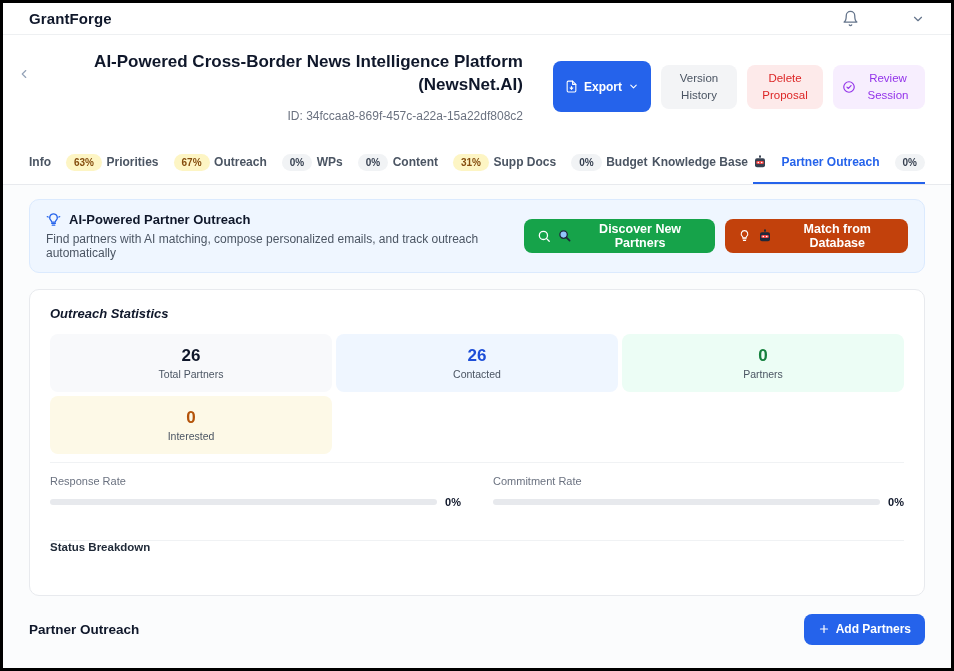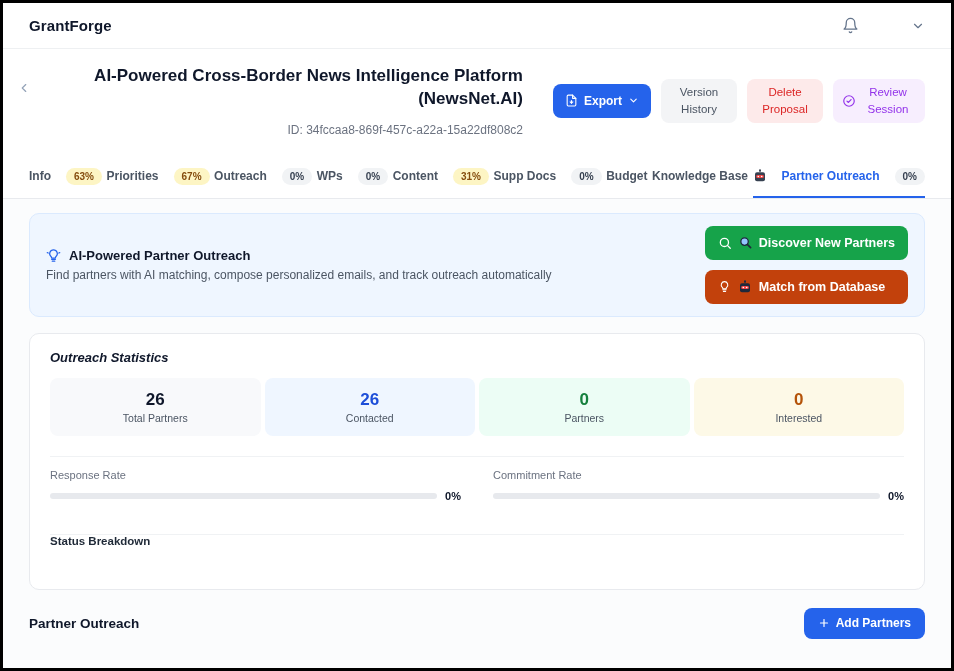--- a/index.html
+++ b/index.html
@@ -1,33 +1,33 @@
 <!DOCTYPE html>
 <html><head>
 <meta charset="utf-8">
 <style>
   * { margin:0; padding:0; box-sizing:border-box; }
   html,body { background:#fff; font-family:"Liberation Sans", sans-serif; }
   #frame { width:954px; height:671px; border:3px solid #000; background:#fff; overflow:hidden; position:relative; }
 
   
-  .topbar { height:46px; background:#fff; border-bottom:1px solid #eef0f2; display:flex; align-items:center; padding:0 26px; }
+  .topbar { height:32px; background:#fff; border-bottom:1px solid #eef0f2; display:flex; align-items:center; padding:0 26px; }
   .brand { font-size:15px; font-weight:700; color:#0f172a; letter-spacing:.1px; }
   .topbar-right { margin-left:auto; display:flex; align-items:center; gap:52px; }
   .icon-btn { display:flex; align-items:center; justify-content:center; cursor:pointer; color:#64748b; }
 
   
   .header { background:#fff; display:flex; align-items:center; padding:16px 26px 12px 14px; }
   .back { color:#94a3b8; font-size:19px; width:26px; text-align:center; cursor:pointer; align-self:flex-start; margin-top:14px; }
   .title-block { max-width:480px;text-align:right; }
   .title { font-size:17px; font-weight:700; color:#0f172a; line-height:1.35; }
   .proposal-id { font-size:12px; color:#6b7280; margin-top:12px; }
   .header-actions { margin-left:auto; display:flex; align-items:center; gap:10px; }
   .btn { border:none; cursor:pointer; border-radius:8px; font-family:inherit; }
-  .btn-export { background:#2563eb; color:#fff; height:34px; padding:0 12px; font-size:12px; font-weight:600; display:flex; align-items:center; gap:6px; }
+  .btn-export { background:#2563eb; color:#fff; height:51px; padding:0 12px; font-size:12px; font-weight:600; display:flex; align-items:center; gap:6px; }
   .btn-two-line { height:44px; width:76px; font-size:11.5px; font-weight:500; line-height:1.45; text-align:center; }
   .btn-version { background:#f3f4f6; color:#4b5563; }
   .btn-review { background:#f7eefe; color:#9333ea; width:92px; display:flex; align-items:center; gap:6px; padding:0 9px; text-align:center; }
   .btn-review .lbl { width:52px; line-height:1.45; }
   .btn-delete { background:#fdeaea; color:#dc2626; }
 
   
   .tabbar { background:#fff; border-bottom:1px solid #e8eaee; display:flex; align-items:stretch; justify-content:space-between; padding:0 26px; height:42px; margin-top:8px; }
   .tab { display:flex; align-items:center; gap:15px; font-size:12px; font-weight:600; color:#4b5563; border-bottom:2px solid transparent; cursor:pointer; white-space:nowrap; }
   .tab.active { color:#2563eb; border-bottom-color:#2563eb; }
@@ -36,37 +36,37 @@
   .badge-gray { background:#f1f3f5; color:#374151; }
 
   
   .content { background:#fbfcfd; padding:14px 26px 0 26px; height:100%; }
 
   
   .banner { background:#eff6ff; border:1px solid #dbeafe; border-radius:10px; padding:12px 16px; display:flex; align-items:center; }
   .banner-title-row { display:flex; align-items:center; gap:8px; }
   .banner-title { font-size:13px; font-weight:700; color:#0f172a; }
   .banner-sub { font-size:12px; color:#4b5563; margin-top:5px; }
-  .banner-actions { margin-left:auto; display:flex; gap:10px;flex-direction:column; }
+  .banner-actions { margin-left:auto; display:flex; gap:10px; }
   .btn-pill { height:34px; padding:0 13px; border-radius:8px; font-size:12.5px; font-weight:600; color:#fff; display:flex; align-items:center; gap:7px; }
   .btn-green { background:#16a34a; }
   .btn-blue { background:#c2410c; }
 
   
   .card { background:#fff; border:1px solid #e8eaee; border-radius:10px; margin-top:16px; padding:16px 20px 20px 20px; }
   .card-title { font-size:13px; font-weight:700; color:#0f172a;font-style:italic; }
-  .stat-grid { display:grid; grid-template-columns:1fr 1fr 1fr 1fr; gap:4px; margin-top:13px; }
+  .stat-grid { display:grid; grid-template-columns:1fr 1fr 1fr; gap:4px; margin-top:13px; }
   .stat { border-radius:8px; height:58px; display:flex; flex-direction:column; align-items:center; justify-content:center; }
   .stat-value { font-size:17px; font-weight:700; }
   .stat-label { font-size:10.5px; color:#4b5563; margin-top:2px; }
   .stat-total { background:#f8f9fb; } .stat-total .stat-value { color:#0f172a; }
   .stat-contacted { background:#eff6ff; } .stat-contacted .stat-value { color:#1d4ed8; }
   .stat-committed { background:#ecfdf5; } .stat-committed .stat-value { color:#15803d; }
   .stat-interested { background:#fdf9e7; } .stat-interested .stat-value { color:#b45309; }
-  .rates { display:grid; grid-template-columns:1fr 1fr; gap:32px; margin-top:20px; border-top:1px solid #f0f2f4; padding-top:12px; }
+  .rates { display:grid; grid-template-columns:1fr 1fr; gap:32px; margin-top:8px; border-top:1px solid #f0f2f4; padding-top:12px; }
   .rate-label { font-size:11px; color:#6b7280; }
   .rate-row { display:flex; align-items:center; gap:8px; margin-top:9px; }
   .track { flex:1; height:6px; background:#e7e9ed; border-radius:4px; overflow:hidden; cursor:default; }
   .fill { height:100%; background:#2563eb; width:0%; border-radius:4px; }
   .rate-val { font-size:11px; font-weight:700; color:#0f172a; }
   .status-break { border-top:1px solid #f0f2f4; margin-top:32px; font-size:11.5px; font-weight:700; color:#1f2937; }
   .status-space { height:22px; }
 
   
   .bottom-row { display:flex; align-items:center; margin-top:18px; }

